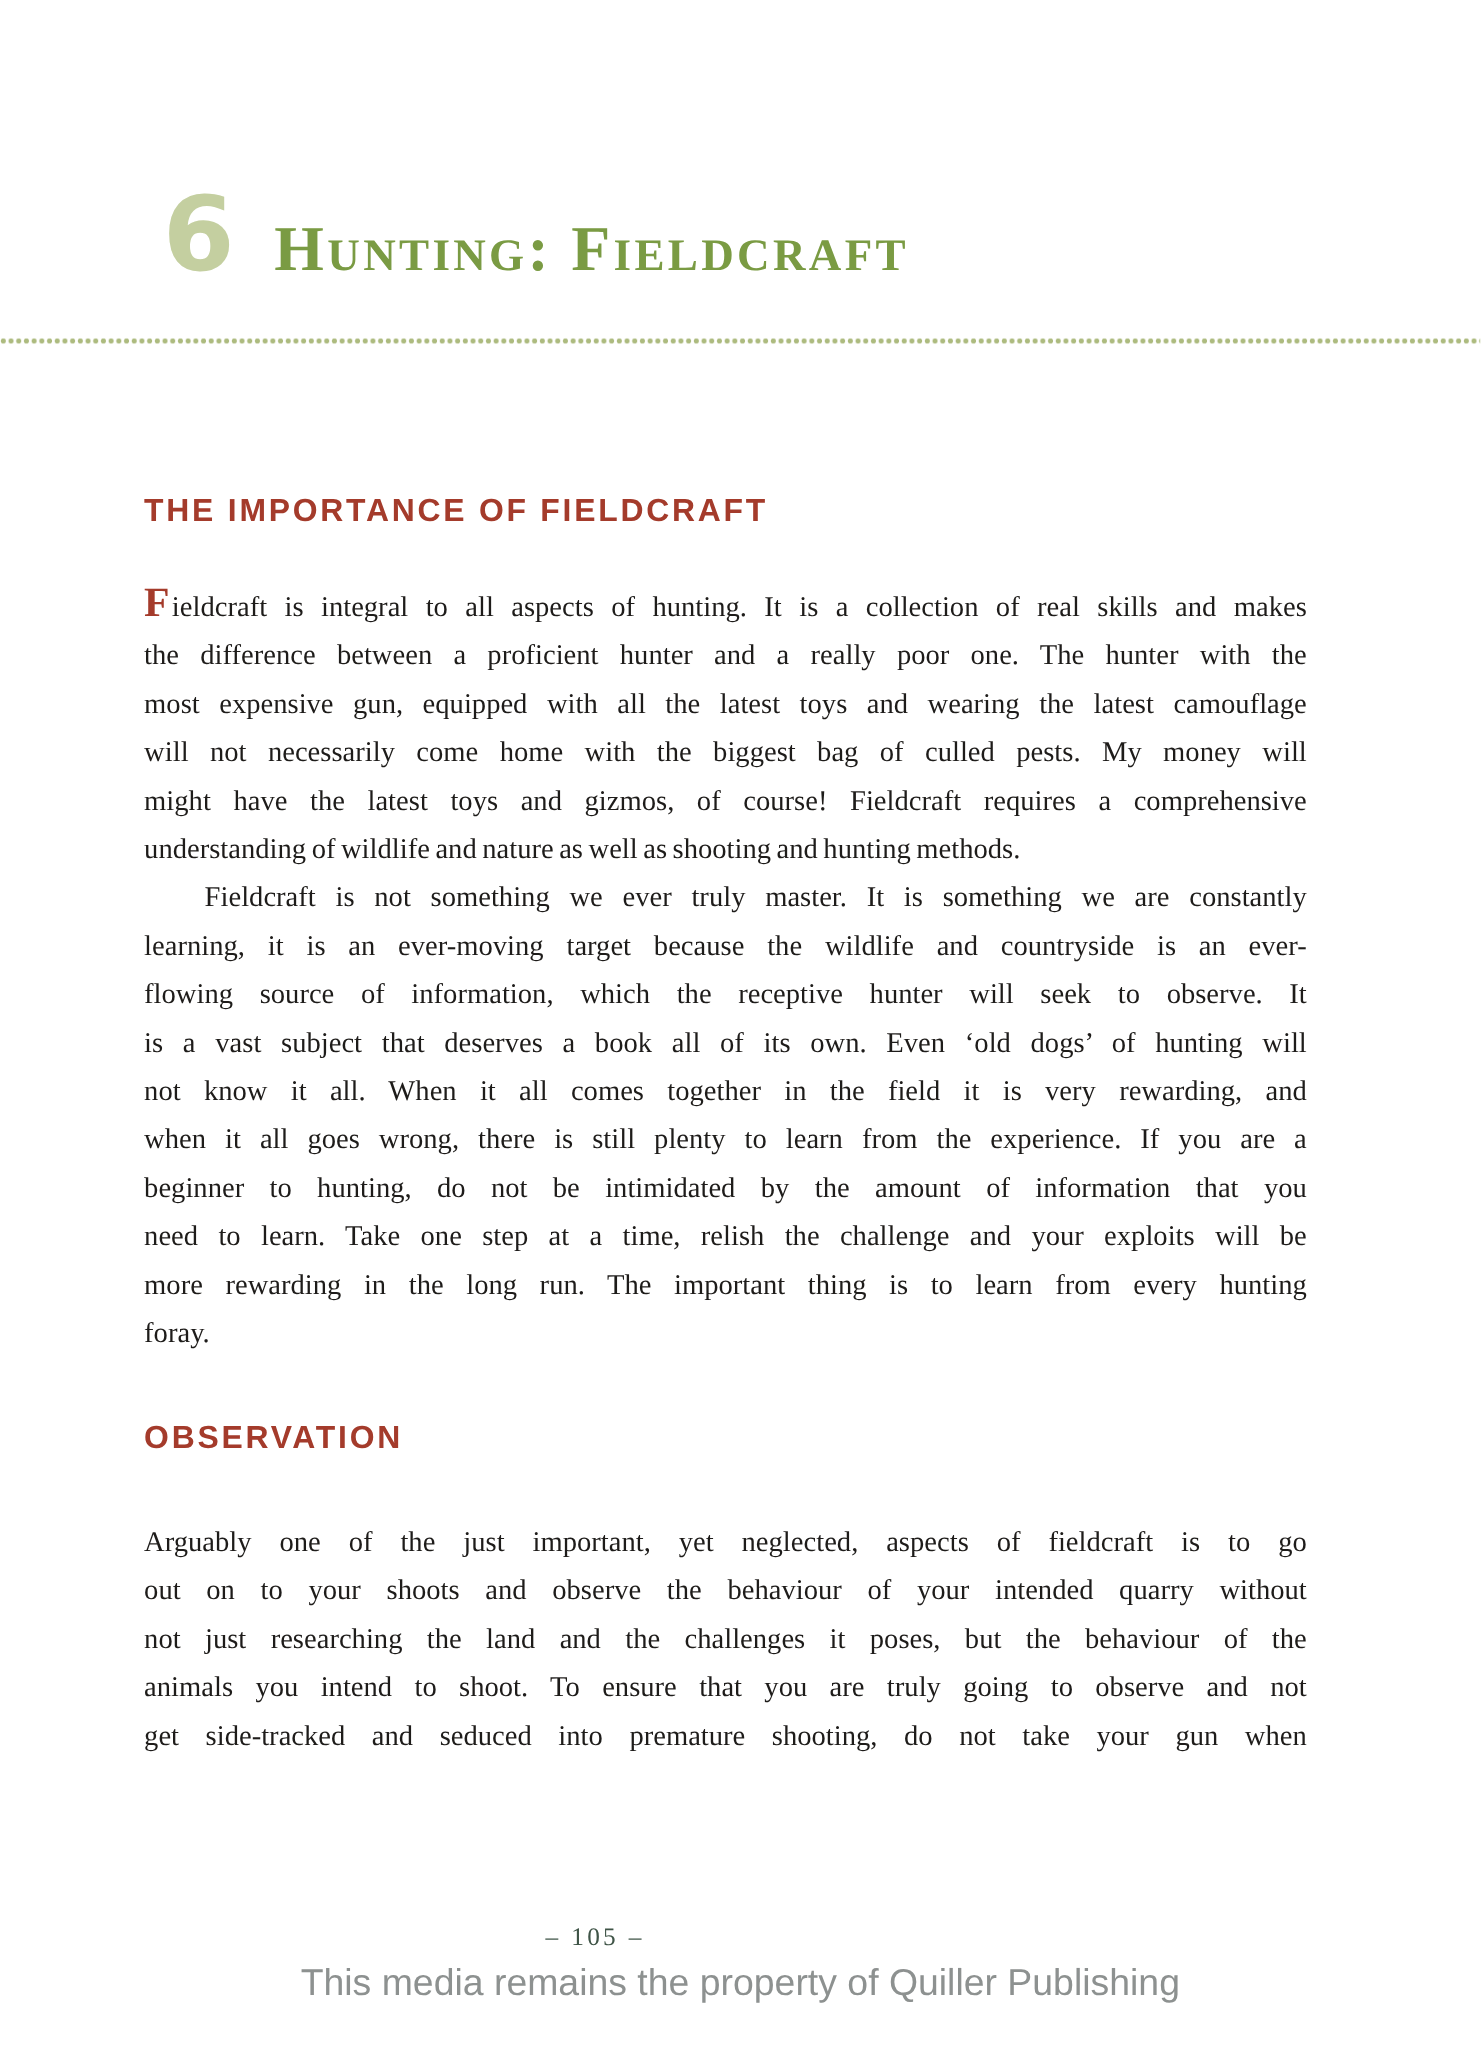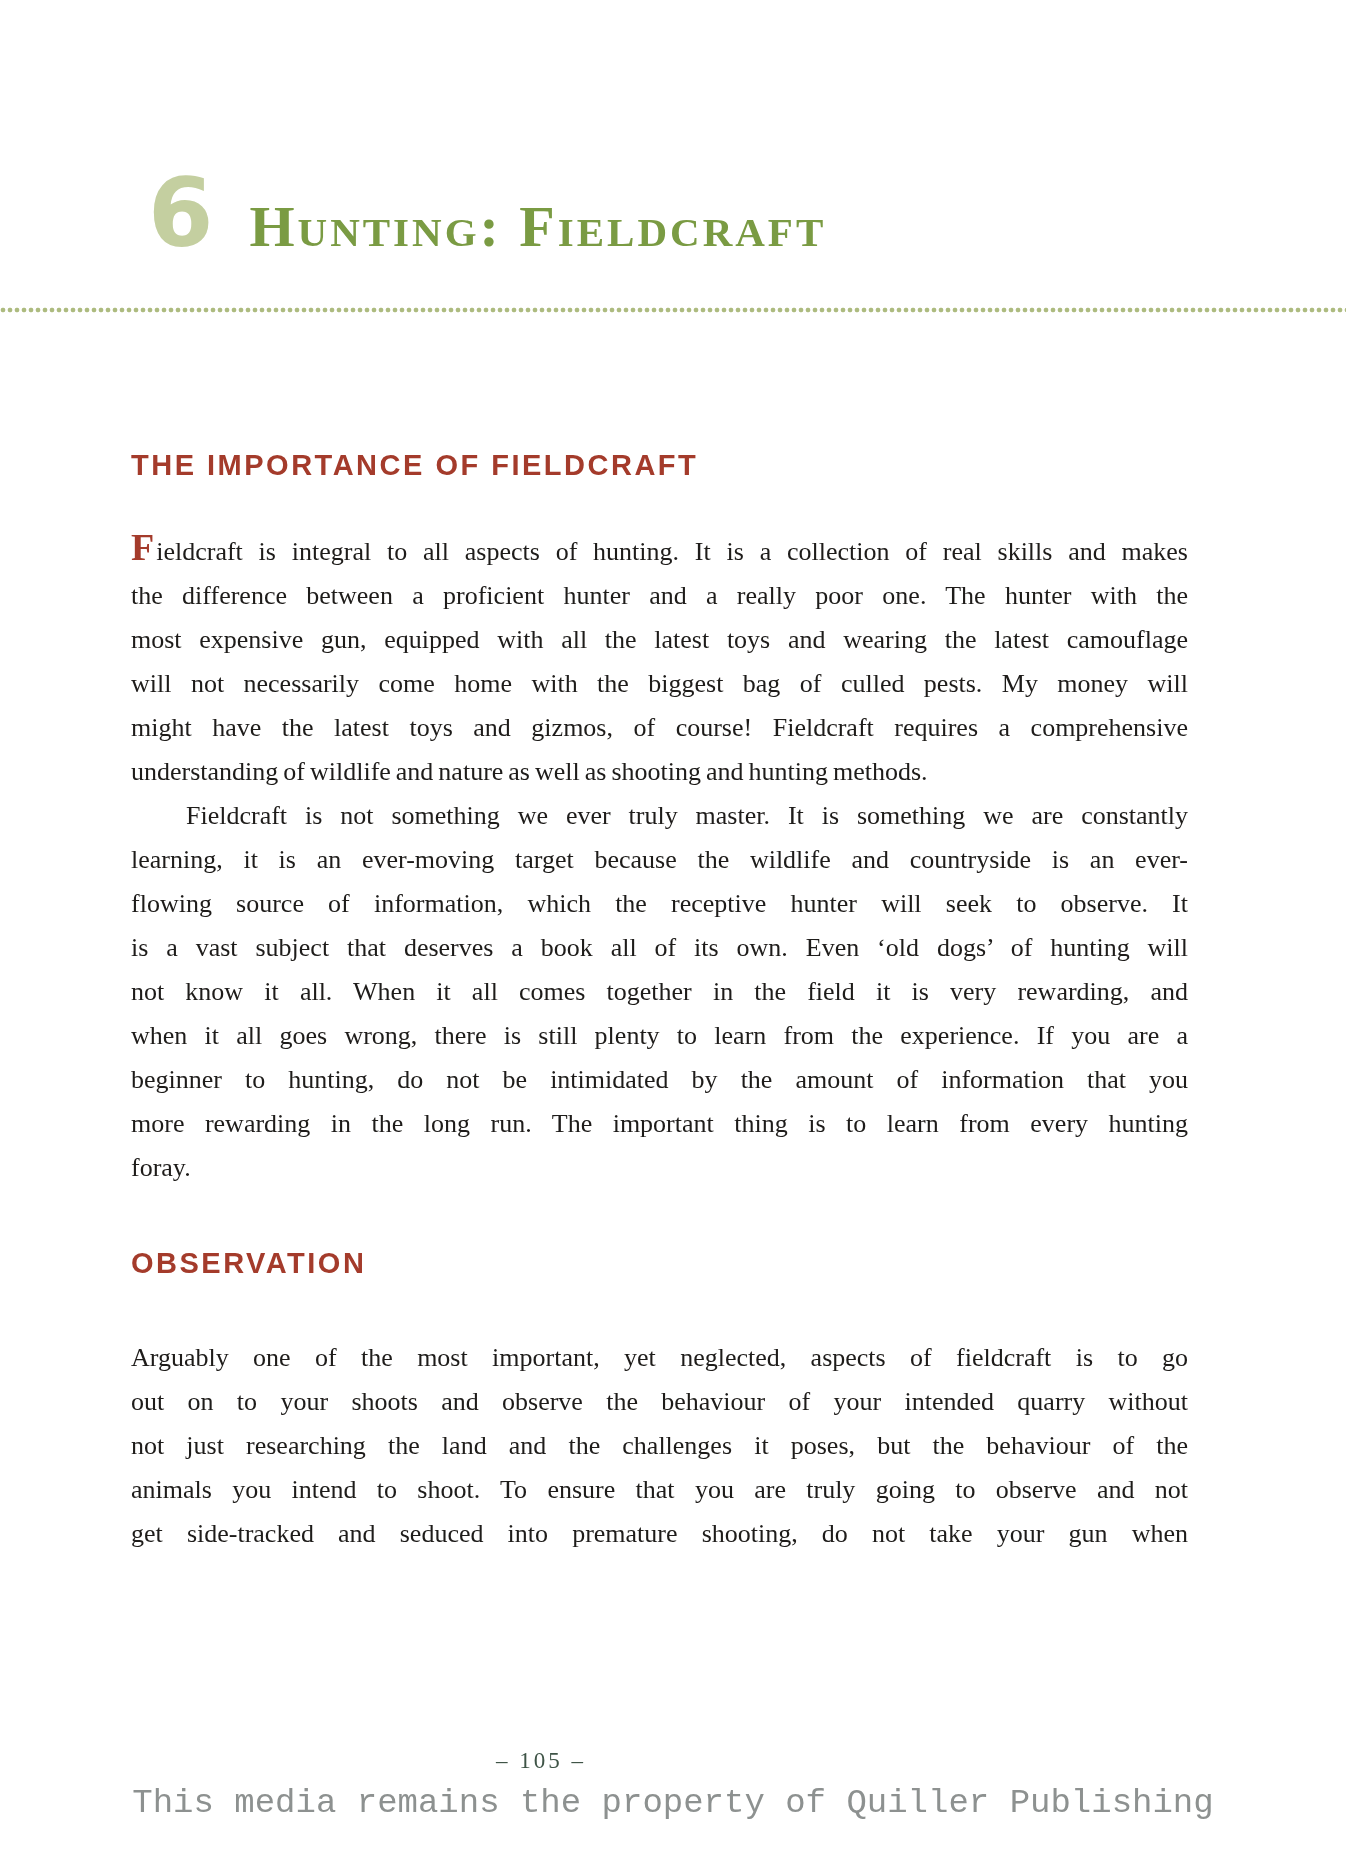--- a/index.html
+++ b/index.html
@@ -41,21 +41,21 @@
     font-weight:bold;color:#a43b2b;font-size:38px;line-height:0;
     letter-spacing:1px;margin-right:1px;
   }
   .pageno{
     position:absolute;top:1748px;left:0;width:1082px;text-align:center;
     font-family:Liberation Serif, serif;font-size:23px;letter-spacing:3px;
     color:#3f5447;
   }
   .watermark{
     position:absolute;top:1784px;left:0;width:1346px;text-align:center;
-    font-family:Liberation Mono, monospace;font-size:34px;color:#8d9190;
+    font-family:Liberation Sans, sans-serif;font-size:34px;color:#8d9190;
   }
 </style>
 </head>
 <body>
 
 <div class="page">
 
   <header class="chapter-head">
     <span class="chapter-num">6</span>
     <h1 class="chapter-title">Hunting: Fieldcraft</h1>
@@ -77,28 +77,29 @@
     </div>
 
     <div class="para">
       <div class="line indent">Fieldcraft is not something we ever truly master. It is something we are constantly</div>
       <div class="line">learning, it is an ever-moving target because the wildlife and countryside is an ever-</div>
       <div class="line">flowing source of information, which the receptive hunter will seek to observe. It</div>
       <div class="line">is a vast subject that deserves a book all of its own. Even ‘old dogs’ of hunting will</div>
       <div class="line">not know it all. When it all comes together in the field it is very rewarding, and</div>
       <div class="line">when it all goes wrong, there is still plenty to learn from the experience. If you are a</div>
       <div class="line">beginner to hunting, do not be intimidated by the amount of information that you</div>
+      <div class="line">need to learn. Take one step at a time, relish the challenge and your exploits will be</div>
       <div class="line">more rewarding in the long run. The important thing is to learn from every hunting</div>
       <div class="line last">foray.</div>
     </div>
 
     <h2 class="sec-heading h2">OBSERVATION</h2>
 
     <div class="para after-heading">
-      <div class="line">Arguably one of the most important, yet neglected, aspects of fieldcraft is to go</div>
+      <div class="line">Arguably one of the just important, yet neglected, aspects of fieldcraft is to go</div>
       <div class="line">out on to your shoots and observe the behaviour of your intended quarry without</div>
       <div class="line">not just researching the land and the challenges it poses, but the behaviour of the</div>
       <div class="line">animals you intend to shoot. To ensure that you are truly going to observe and not</div>
       <div class="line">get side-tracked and seduced into premature shooting, do not take your gun when</div>
     </div>
 
   </main>
 
   <div class="pageno">– 105 –</div>
   <div class="watermark">This media remains the property of Quiller Publishing</div>

